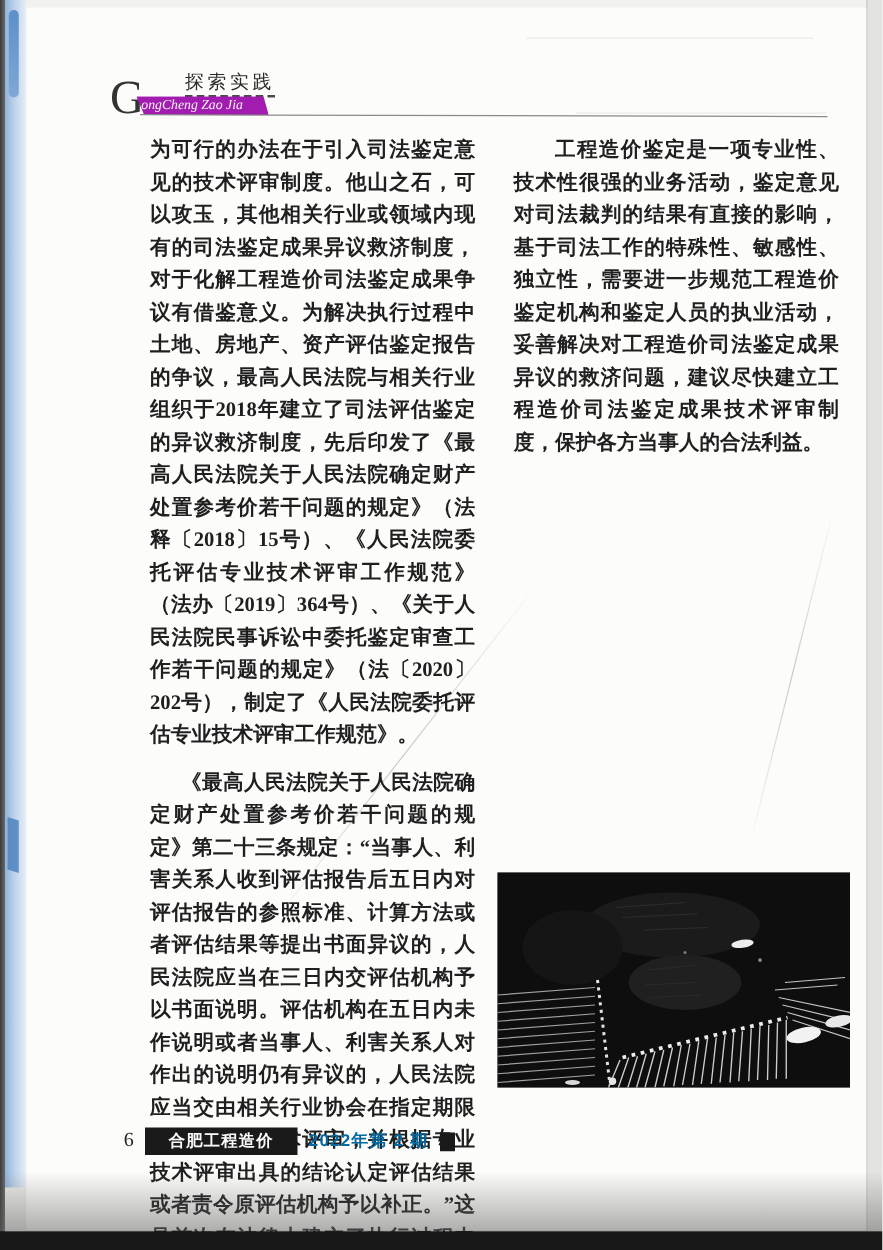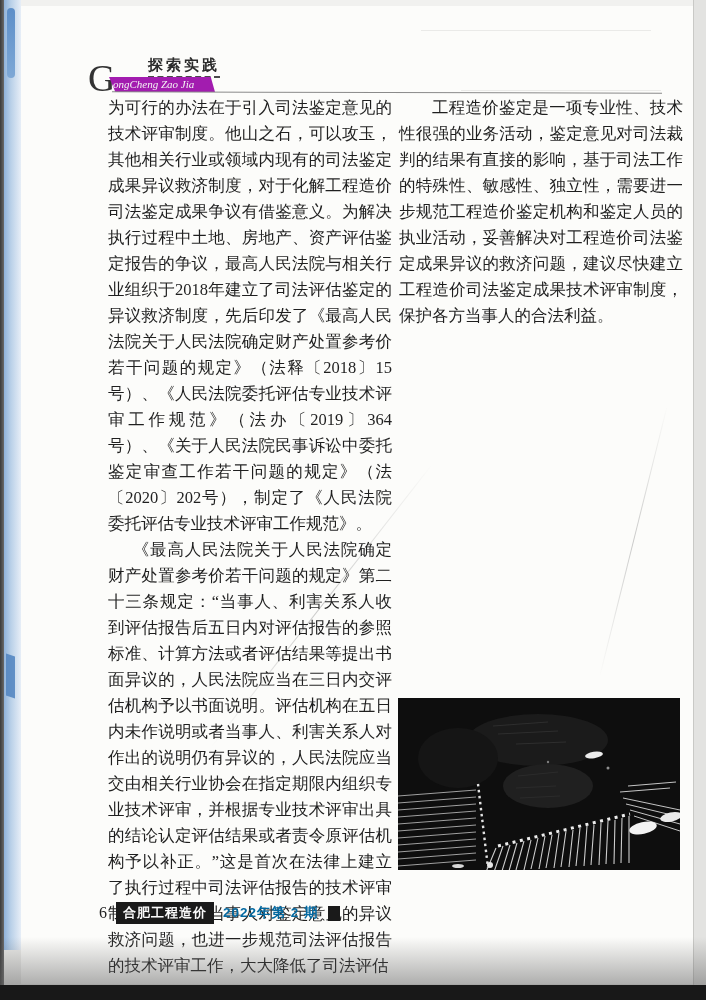--- a/index.html
+++ b/index.html
@@ -24,51 +24,51 @@
   .shadow-bottom{position:absolute;left:0;bottom:15px;width:100%;height:48px;
       background:linear-gradient(to bottom,rgba(0,0,0,0),rgba(95,95,95,.5));}
   .band-bottom-black{position:absolute;left:0;bottom:0;width:100%;height:15px;
       background:#181818;}
   .streak{position:absolute;height:1px;background:rgba(0,0,0,.07);}
   .crease{position:absolute;width:1px;background:linear-gradient(to bottom,
       rgba(255,255,255,0),rgba(160,160,160,.55),rgba(255,255,255,0));}
 
   
   .hdr{position:absolute;left:67px;top:44px;width:600px;height:46px;}
-  .hdr .section{position:absolute;left:60px;top:6px;font-size:15px;font-weight:bold;
+  .hdr .section{position:absolute;left:60px;top:6px;font-size:15px;font-weight:normal;
       letter-spacing:3px;color:#2b2b2b;border-bottom:2px dashed #4a4a4a;padding-bottom:1px;}
   .hdr .big-g{position:absolute;left:0;top:11px;font-size:38px;line-height:34px;
       color:#333;font-family:"Liberation Serif",serif;}
   .hdr .banner{position:absolute;left:21px;top:27px;width:102px;height:15px;
       background:#a21caf;color:#f5f5f5;font-size:11px;font-style:italic;
       line-height:15px;padding-left:4px;
       clip-path:polygon(0 0,96% 0,100% 100%,6% 100%);}
   .hdr .rule{position:absolute;left:24px;top:42px;width:550px;height:1px;
       background:#8a8a8a;transform:rotate(.15deg);}
 
   
   .col{position:absolute;top:89px;width:284px;font-size:16.5px;line-height:26px;
       color:#1f1f1f;text-align:justify;text-justify:inter-ideograph;}
-  .col p{margin:0;}
+  .col p{margin:12px;font-weight:bold;}
   .col p.indent{text-indent:2em;}
   .col p.indent-book{text-indent:1.5em;}
   .col-left{left:87px;}
   .col-right{left:378px;}
 
   
   .photo{position:absolute;left:377px;top:692px;width:282px;height:172px;
       background:#0f0f0f;}
   .photo svg{display:block;}
 
   
   .footer{position:absolute;left:78px;top:896px;display:flex;align-items:center;
       gap:9px;font-family:"Liberation Sans",sans-serif;}
   .footer .pageno{font-size:16px;color:#222;font-family:"Liberation Serif",serif;}
   .footer .badge{background:#1a1a1a;color:#fafafa;font-size:13px;font-weight:bold;
-      padding:2px 7px;letter-spacing:1px;}
+      padding:2px 19px;letter-spacing:1px;}
   .footer .issue{font-size:13.5px;font-weight:bold;color:#0369a1;letter-spacing:1px;}
   .footer .endmark{width:12px;height:15px;background:#1a1a1a;}
 </style>
 </head>
 <body>
 
 <div class="scan">
   <div class="band-top"></div>
   <div class="edge-left-dark"></div>
   <div class="spine-blue">

